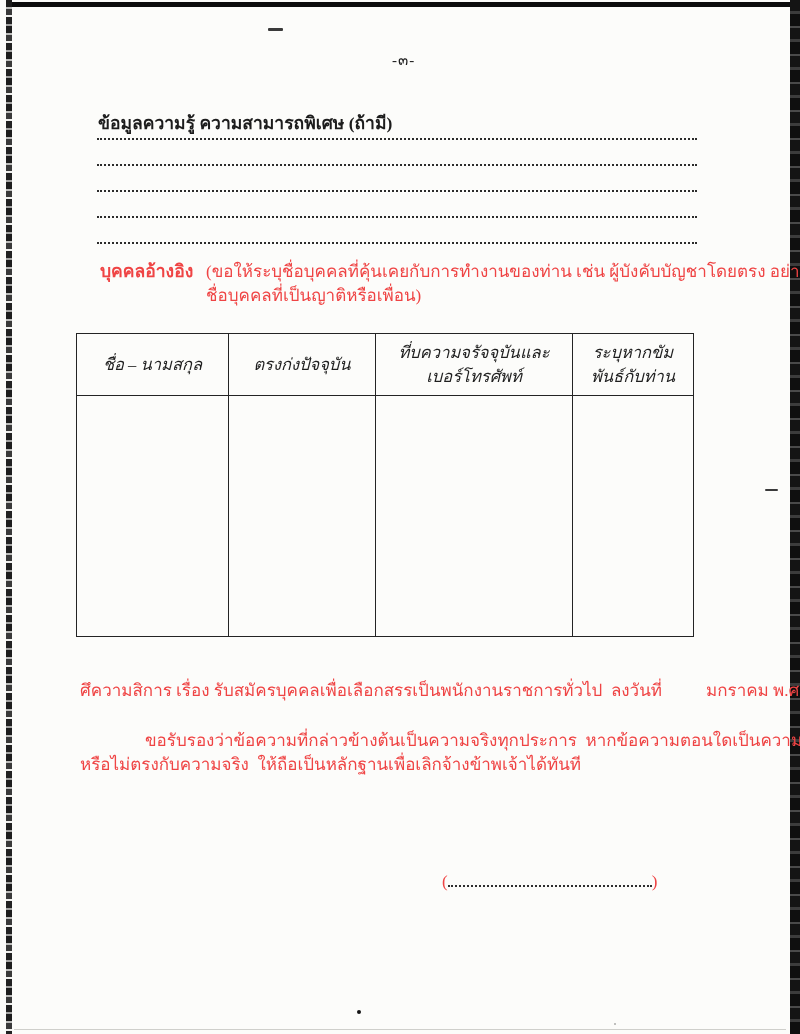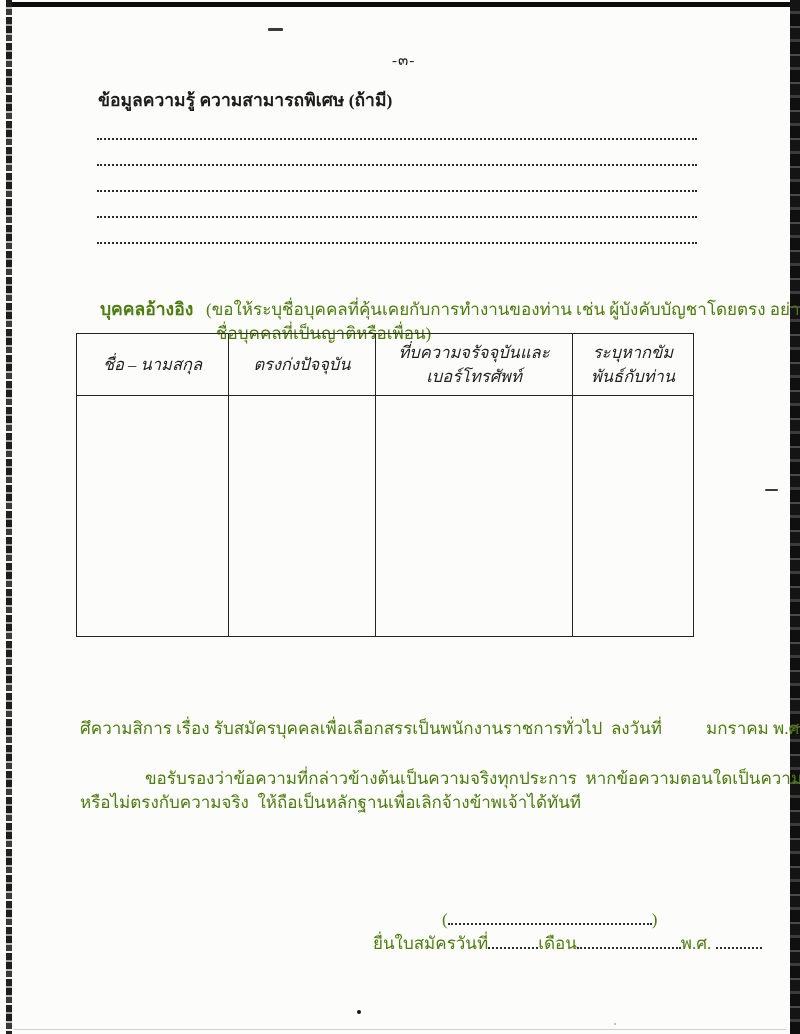--- a/index.html
+++ b/index.html
@@ -7,21 +7,21 @@
     width:800px;height:1034px;
     background:#e9e9e7;
     font-family:"Liberation Serif","DejaVu Sans",sans-serif;
   }
   .page{
     position:relative;width:800px;height:1034px;
     background:#fcfcfa;overflow:hidden;
     color:#1c1c1c;
   }
   .abs{position:absolute;}
-  .line{white-space:pre;font-size:17px;line-height:23px;color:#4d7c0f;margin-top:38px;}
+  .line{white-space:pre;font-size:17px;line-height:23px;color:#ef4444;}
   .bold{font-weight:bold;}
 
   
   .scan-top-bar{left:6px;top:2px;width:790px;height:5px;background:#0c0c0c;border-radius:1px;}
   .scan-left-strip{
     left:6px;top:0;width:6px;height:1034px;
     background:repeating-linear-gradient(to bottom,
       #1d1d1d 0 7px, rgba(0,0,0,0.25) 7px 9px,
       #3a3a3a 9px 15px, rgba(0,0,0,0.05) 15px 17px,
       #222 17px 24px, rgba(0,0,0,0.35) 24px 26px);
@@ -30,30 +30,30 @@
     right:0;top:0;width:10px;height:1034px;
     background:repeating-linear-gradient(to bottom,
       #141414 0 11px, #3c3c3c 11px 14px,
       #0f0f0f 14px 26px, #4a4a4a 26px 28px);
   }
   .scan-bottom-line{left:14px;top:1029px;width:772px;height:1px;background:#cfcfcb;}
   .dash-mark{background:#3a3a3a;border-radius:1px;}
 
   
   .page-number{left:392px;top:48px;font-size:15px;letter-spacing:1px;}
-  .skills-heading{left:98px;top:86px;font-size:17.5px;}
+  .skills-heading{left:98px;top:109px;font-size:17.5px;}
 
   
   .blanks{left:97px;top:114px;width:600px;}
   .dotline{height:24px;border-bottom:2px dotted #2b2b2b;}
 
   
   .ref-label{left:100px;top:260px;font-size:17.5px;}
   .ref-note1{left:206px;top:260px;}
-  .ref-note2{left:216px;top:284px;}
+  .ref-note2{left:206px;top:284px;}
 
   
   .ref-table{left:76px;top:333px;border-collapse:collapse;table-layout:fixed;font-style:italic;}
   .ref-table th,.ref-table td{border:1.6px solid #242424;}
   .ref-table th{
     height:57px;font-weight:normal;font-size:16.5px;line-height:24px;
     text-align:center;vertical-align:middle;padding:2px 6px;color:#1f1f1f;
   }
   .ref-table td{height:238px;background:transparent;}
 
@@ -131,15 +131,14 @@
     </tbody>
   </table>
 
   <div class="abs line p1l2"><span>ศึความสิการ เรื่อง รับสมัครบุคคลเพื่อเลือกสรรเป็นพนักงานราชการทั่วไป  ลงวันที่</span><span class="gapspan"></span><span>มกราคม พ.ศ. ๒๕๕๙</span></div>
   <div class="abs line p2l1">ขอรับรองว่าข้อความที่กล่าวข้างต้นเป็นความจริงทุกประการ  หากข้อความตอนใดเป็นความเท็จ</div>
   <div class="abs line p2l2">หรือไม่ตรงกับความจริง  ให้ถือเป็นหลักฐานเพื่อเลิกจ้างข้าพเจ้าได้ทันที</div>
 
 
   <div class="abs line sig2"><span>(</span><span class="dots dots-paren"></span><span>)</span></div>
 
-  <div class="abs line sig3"><span>ยื่นใบสมัครวันที่</span><span class="dots dots-day"></span><span>เดือน</span><span class="dots dots-month"></span><span>พ.ศ. </span><span class="dots dots-year"></span></div>
 
 </div>
 
 </body></html>

